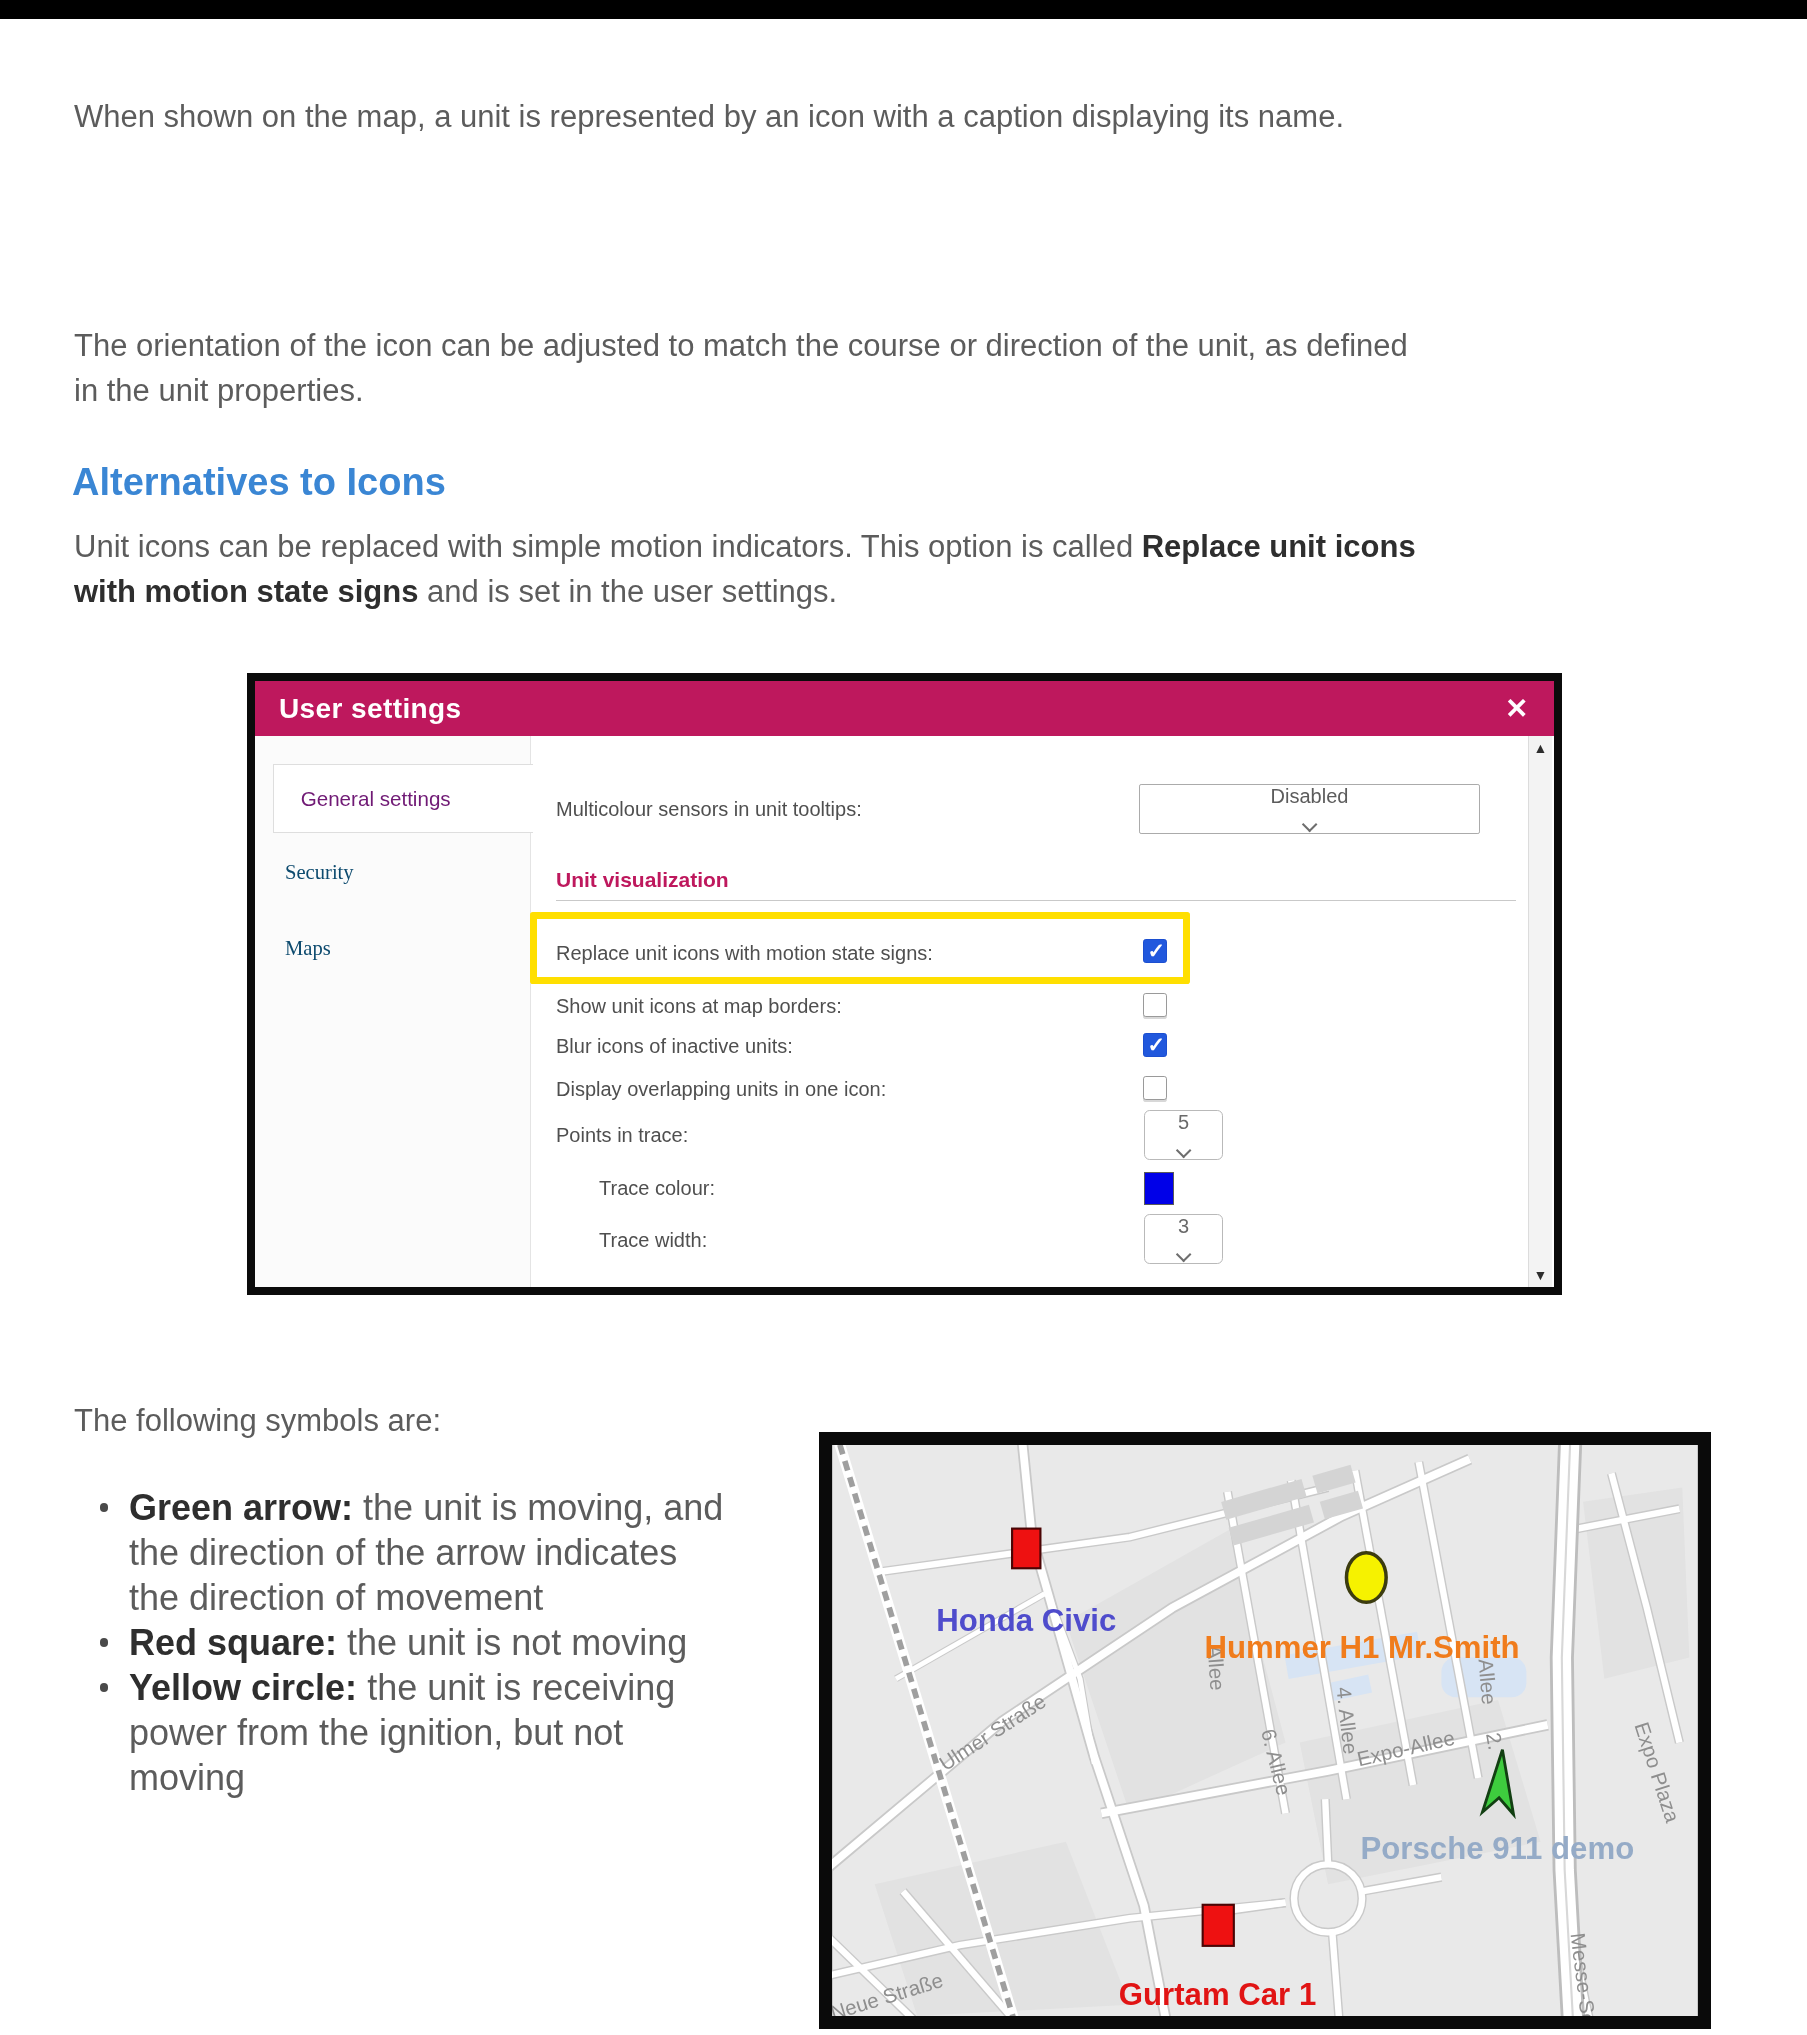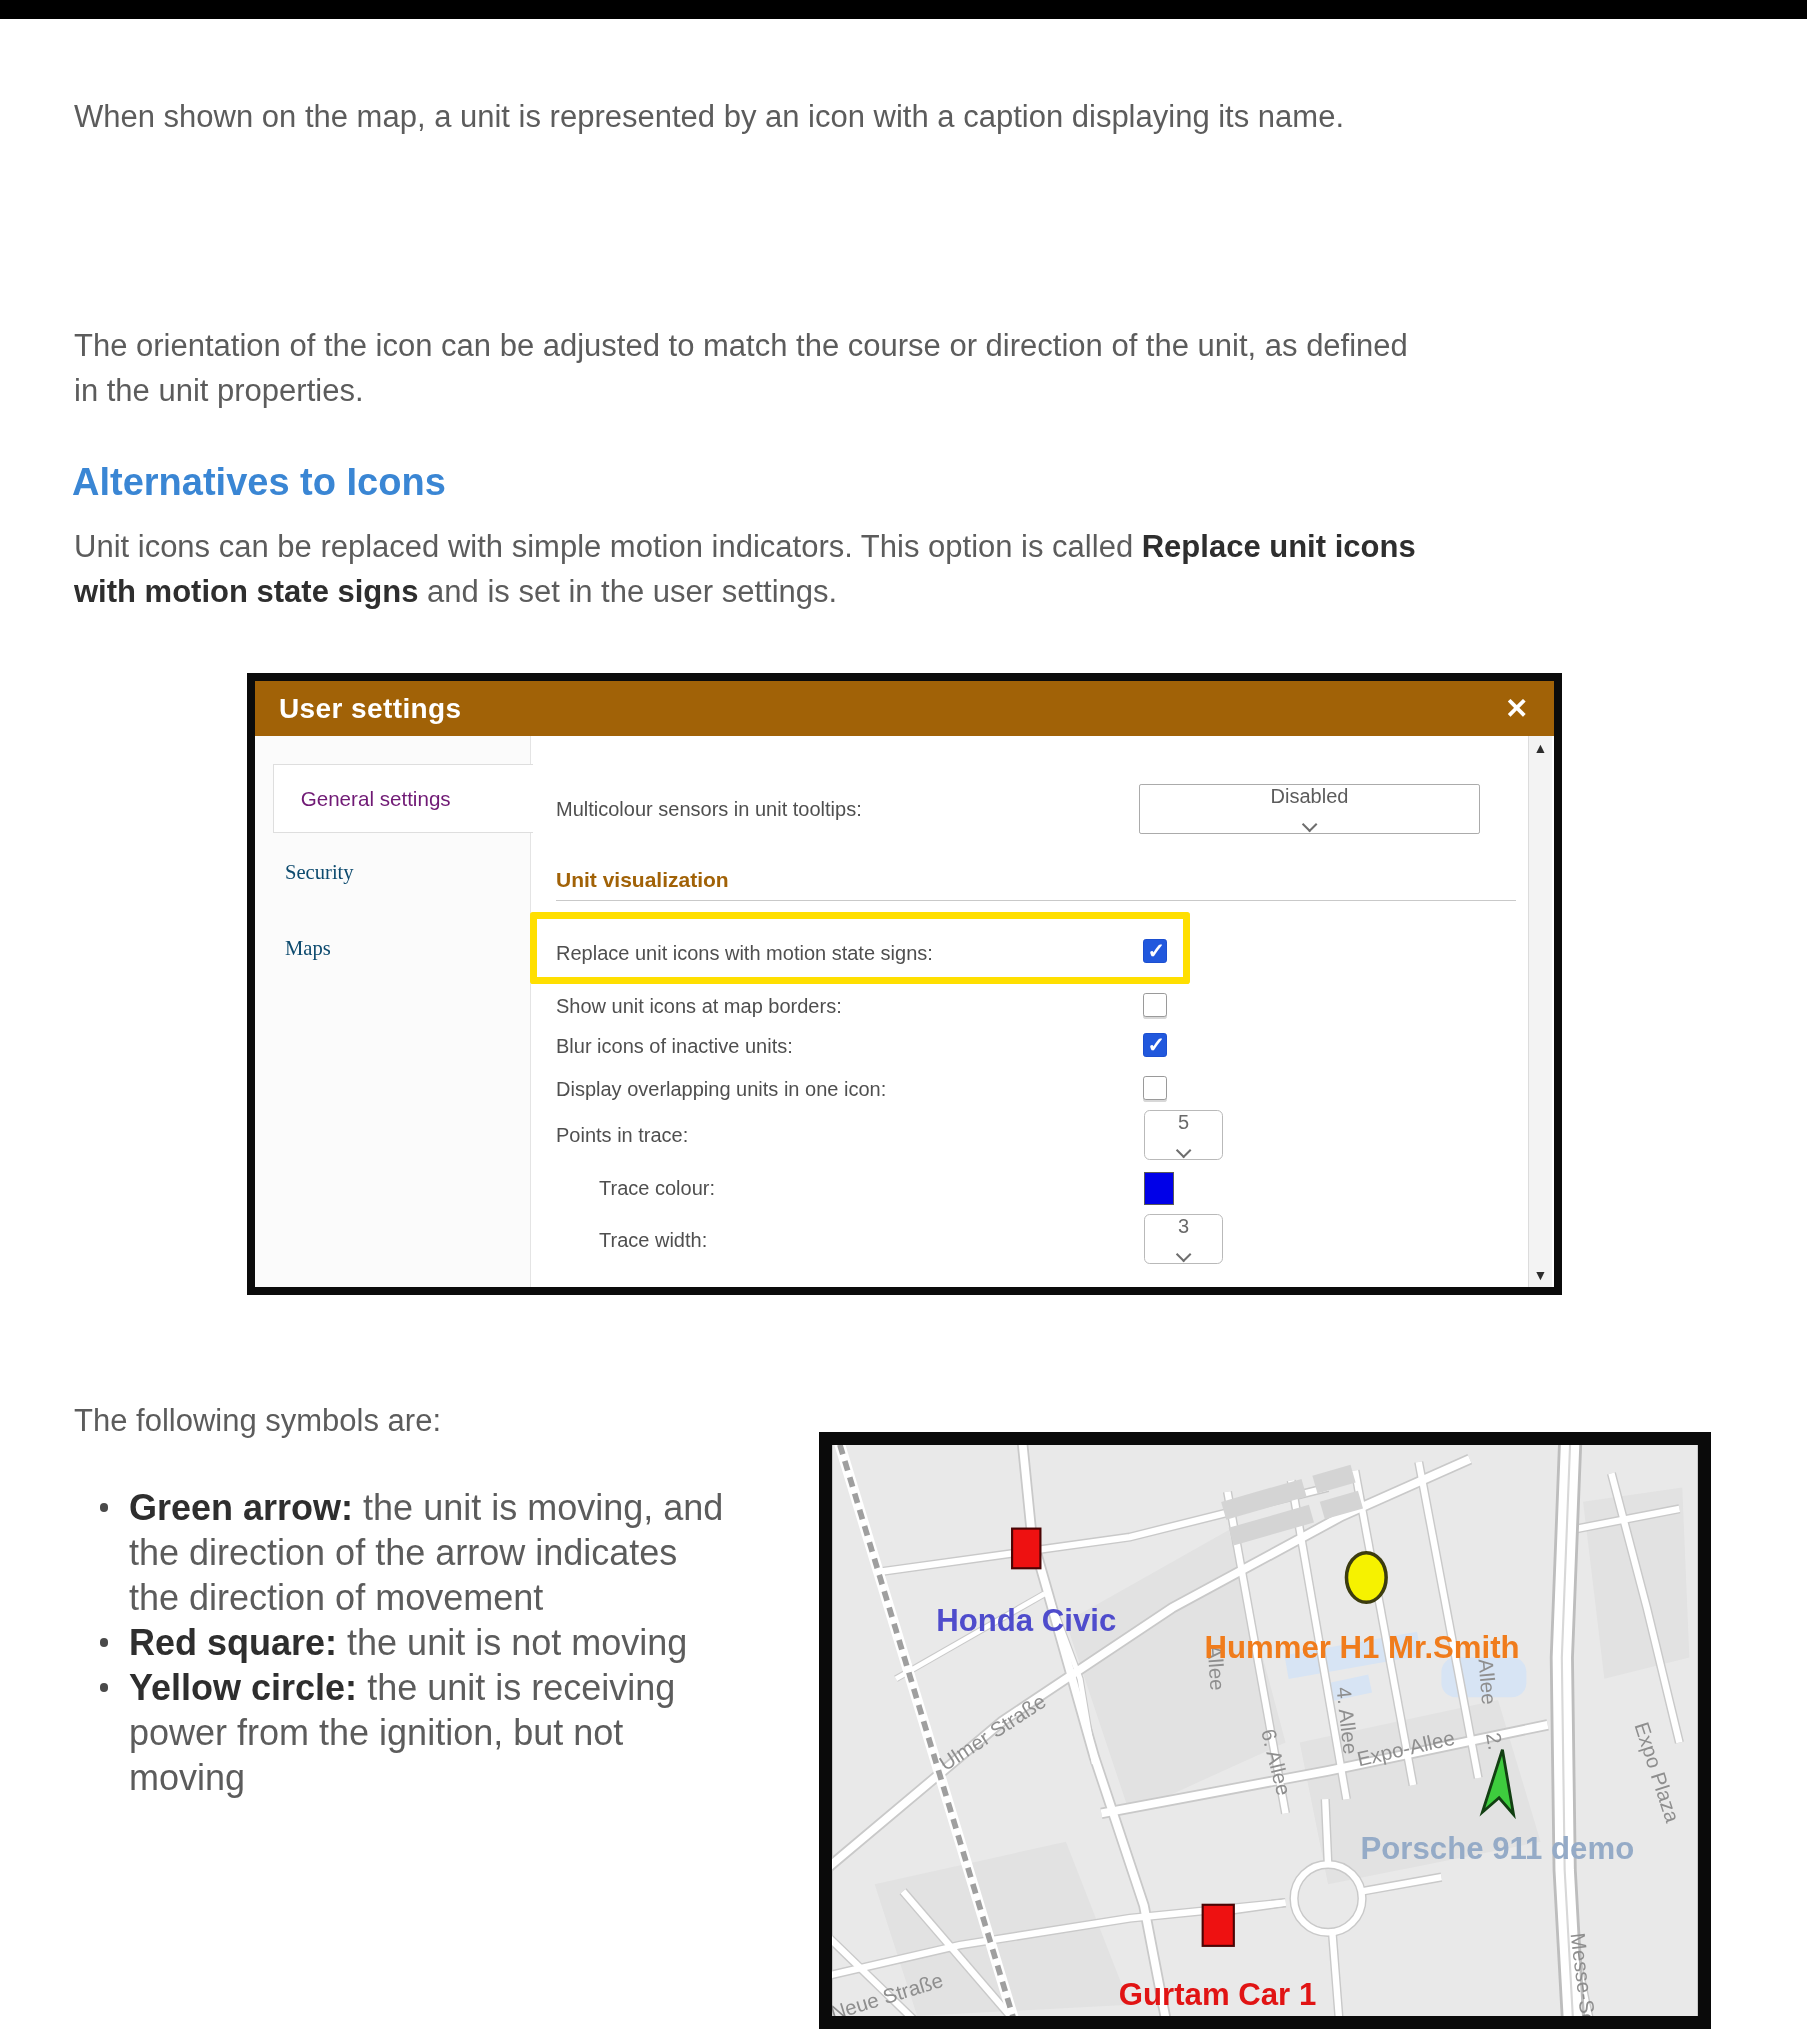--- a/index.html
+++ b/index.html
@@ -37,21 +37,21 @@
   }
   ul.symbol-list b { color:#2e2e2e; }
   ul.symbol-list span { white-space:pre-line; }
 
   
   .dialog {
     position:absolute; left:247px; top:673px; width:1315px; height:622px;
     background:#ffffff; border:8.5px solid #0b0b0b;
   }
   .dlg-titlebar {
-    position:absolute; left:0; top:0; width:100%; height:55px; background:#a16207;
+    position:absolute; left:0; top:0; width:100%; height:55px; background:#be185d;
     display:flex; align-items:center; justify-content:space-between; padding:0 25.5px 0 24px;
   }
   .dlg-title { color:#ffffff; font-size:28px; font-weight:700; letter-spacing:0.4px; }
   .dlg-close { color:#ffffff; font-size:28px; font-weight:700; line-height:1; cursor:default; }
   .dlg-body { position:absolute; left:0; top:55px; right:0; bottom:0; background:#ffffff; }
 
   .dlg-sidebar {
     position:absolute; left:0; top:0; width:276px; height:100%;
     background:#fbfbfb; border-right:1.4px solid #e4e4e4;
   }
@@ -60,21 +60,21 @@
     border:1.4px solid #dedede; border-right:none; z-index:2;
     display:flex; align-items:center; padding-left:27px;
     font-size:20.6px; color:#701a75;
   }
   .tab-item { position:absolute; left:30px; font-size:20.6px; color:#0c4a6e;font-family:Liberation Serif, serif; }
   .tab-security { top:125px; }
   .tab-maps { top:201px; }
 
   .dlg-row-label { position:absolute; left:301px; font-size:20px; color:#4f4f4f; }
   .dlg-row-label.indent { left:344px; }
-  .dlg-section-header { position:absolute; left:301px; top:132px; font-size:21px; font-weight:700; color:#a16207; }
+  .dlg-section-header { position:absolute; left:301px; top:132px; font-size:21px; font-weight:700; color:#be185d; }
   .dlg-hr { position:absolute; left:301px; top:164px; width:960px; height:1.4px; background:#c9c9c9; }
 
   .highlight-box {
     position:absolute; left:275px; top:176px; width:660px; height:72px;
     border:7px solid #ffdf00; border-radius:2.8px; z-index:3; pointer-events:none;
   }
 
   .select-box {
     position:absolute; background:#ffffff; border:1.4px solid #b9b9b9; border-radius:2.8px;
     display:flex; align-items:center; justify-content:space-between;

